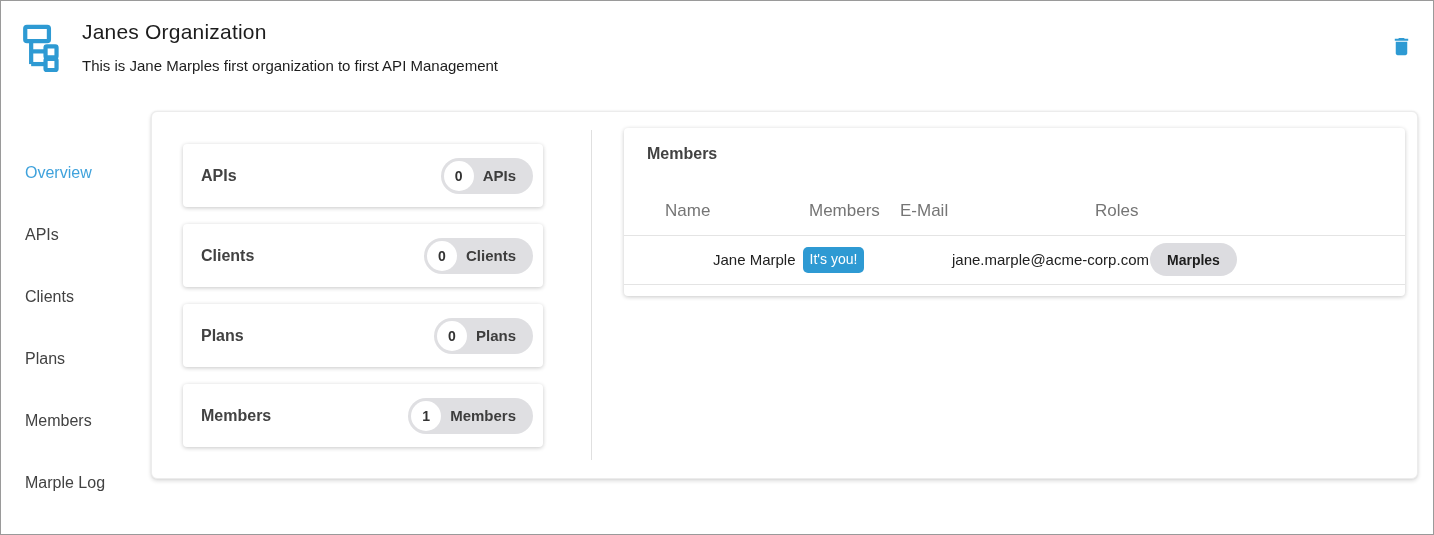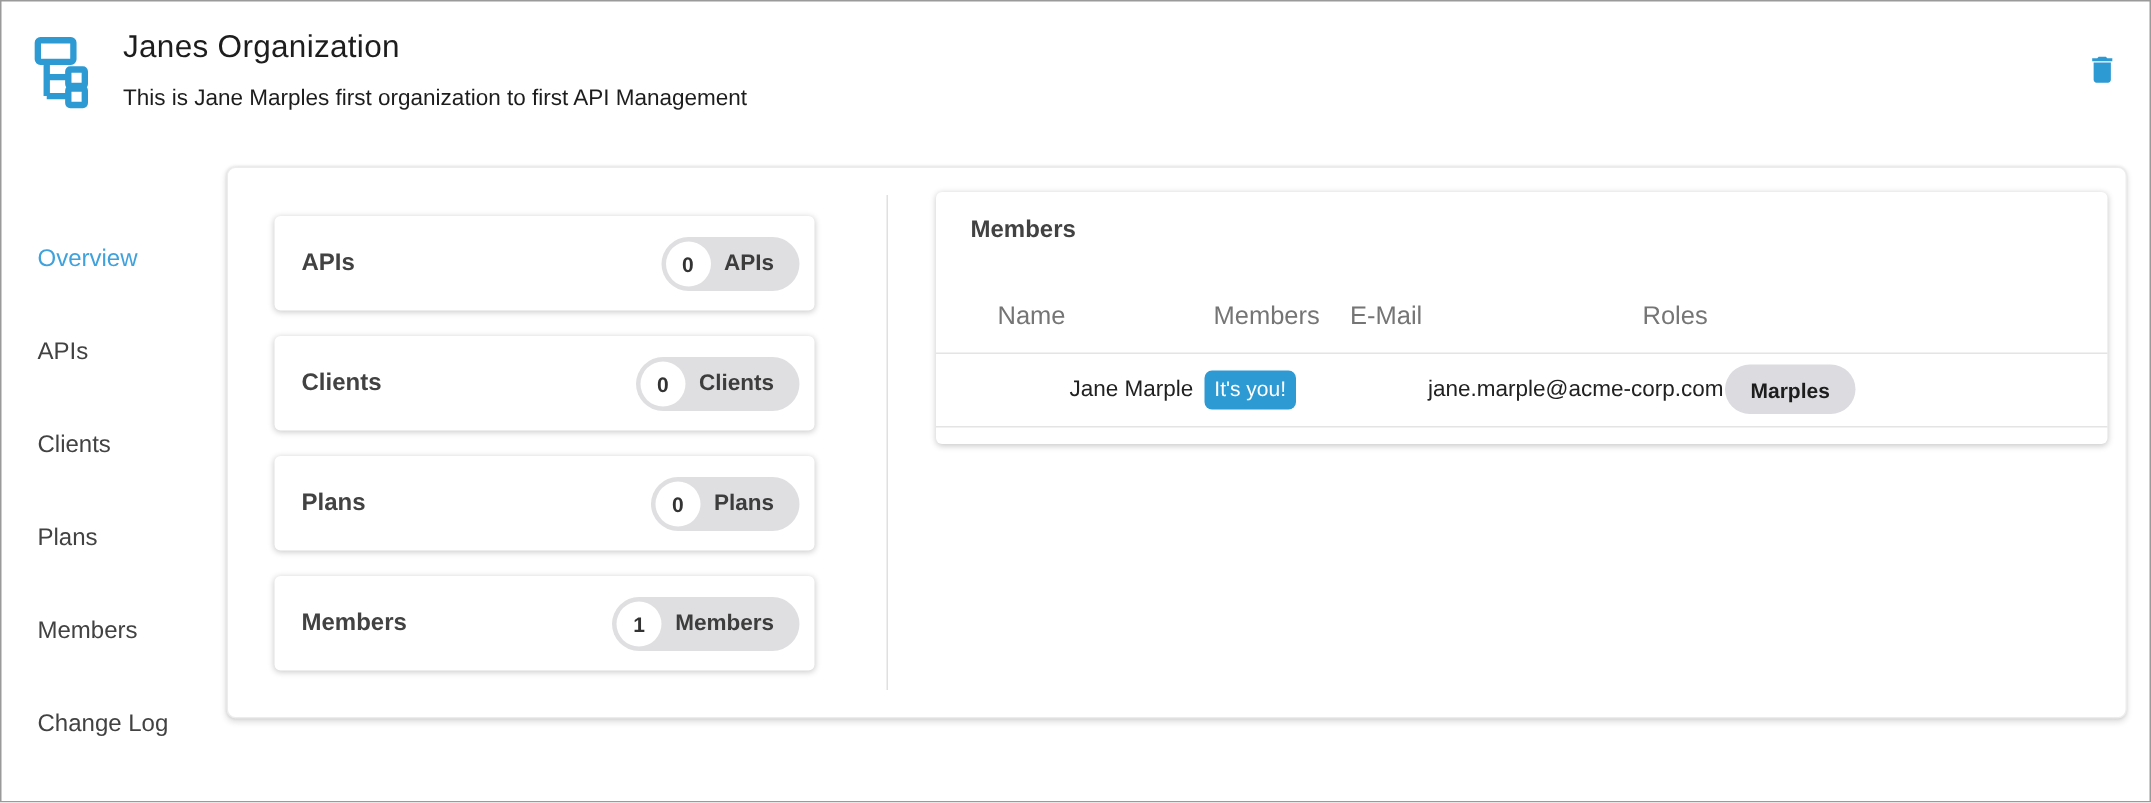--- a/index.html
+++ b/index.html
@@ -75,21 +75,21 @@
       </svg>
     </span>
   </button>
 
   <nav class="sidebar">
     <div class="item active">Overview</div>
     <div class="item">APIs</div>
     <div class="item">Clients</div>
     <div class="item">Plans</div>
     <div class="item">Members</div>
-    <div class="item">Change Log</div>
+    <div class="item">Marple Log</div>
   </nav>
 
   <section class="panel">
 
     <div class="stat-card sc1">
       <span class="stat-title">APIs</span>
       <span class="stat-badge">
         <span class="count-circle">0</span>
         <span class="stat-unit">APIs</span>
       </span>

